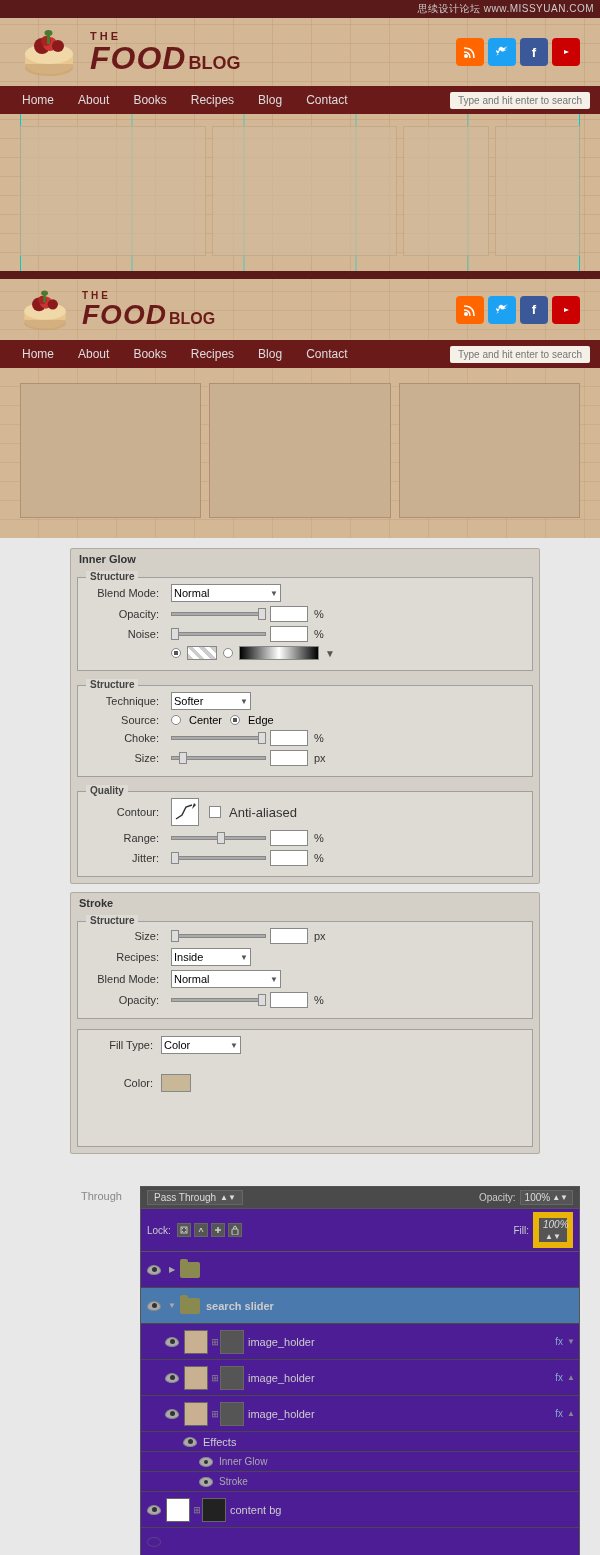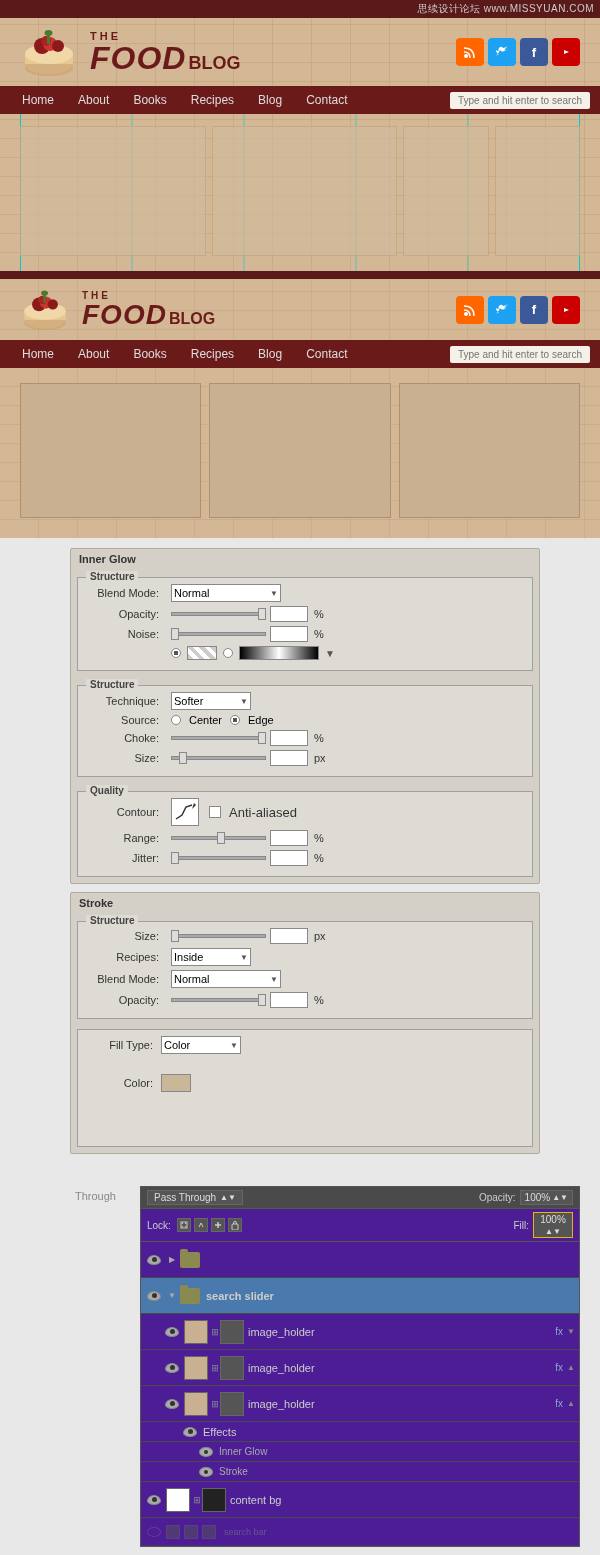--- a/index.html
+++ b/index.html
@@ -408,26 +408,27 @@
     .fill-area {
       margin-left: auto;
       display: flex;
       align-items: center;
       gap: 4px;
       font-size: 10px;
     }
 
     .fill-box {
       background: #555;
-      border: 1px solid #eab308;
+      border: 6px solid #eab308;
       color: #ddd;
       font-size: 10px;
       padding: 1px 4px;
       width: 40px;
       text-align: center;
+      font-style: italic;
     }
 
     .layer-row {
       display: flex;
       align-items: center;
       padding: 2px 4px;
       border-bottom: 1px solid #484848;
       height: 36px;
       cursor: pointer;
     }
@@ -871,21 +872,21 @@
       <div class="ps-row" style="margin-top:20px">
         <span class="ps-label" style="width:75px;text-align:right;padding-right:8px">Color:</span>
         <div style="width:30px;height:18px;background:#c8b898;border:1px solid #888"></div>
       </div>
     </div>
   </div>
 </div>
 
 <div style="background:#e8e8e8;padding:6px 0 6px 70px;position:relative">
 
-  <div style="position:absolute;left:75px;top:18px;font-size:11px;color:#888;z-index:1">Through</div>
+  <div style="position:absolute;left:81px;top:18px;font-size:11px;color:#888;z-index:1">Through</div>
 
   <div class="layers-panel" style="margin-right:20px">
 
     <div class="layers-header">
       <div class="layers-mode-box">
         <span>Pass Through</span>
         <span style="font-size:8px">▲▼</span>
       </div>
       <div class="layers-opacity-box">
         <span>Opacity:</span>
@@ -1033,26 +1034,20 @@
       <div style="width:24px;height:24px;background:#fff;border:1px solid #666;margin-right:2px;flex-shrink:0"></div>
       <div style="width:10px;display:flex;align-items:center;justify-content:center;color:#888;font-size:9px">⊞</div>
       <div style="width:24px;height:24px;background:#222;border:1px solid #666;margin-right:2px;flex-shrink:0"></div>
       <span class="layer-name">content bg</span>
     </div>
 
     <div class="layer-row" style="height:28px;opacity:0.5">
       <div class="layer-vis">
         <div style="width:14px;height:10px;border:1px solid #666;border-radius:50%"></div>
       </div>
-      <div style="flex:1;display:flex;align-items:center;gap:4px">
-        <div style="width:14px;height:14px;background:#555;border:1px solid #666"></div>
-        <div style="width:14px;height:14px;background:#555;border:1px solid #666"></div>
-        <div style="width:14px;height:14px;background:#555;border:1px solid #666"></div>
-        <span style="font-size:9px;color:#888;margin-left:4px">search bar</span>
-      </div>
     </div>
   </div>
 </div>
 
 <div style="background:white;display:flex;justify-content:flex-end;align-items:center;padding:6px 12px;gap:8px">
   <div style="display:flex;align-items:center;gap:4px">
     <svg width="40" height="40" viewBox="0 0 40 40">
       <circle cx="20" cy="20" r="18" fill="#cc2222" opacity="0.15"></circle>
       <path d="M10 25 Q15 10 20 20 Q25 30 30 15" stroke="#8b1a1a" stroke-width="2.5" fill="none"></path>
       <circle cx="20" cy="20" r="4" fill="#8b1a1a" opacity="0.5"></circle>

